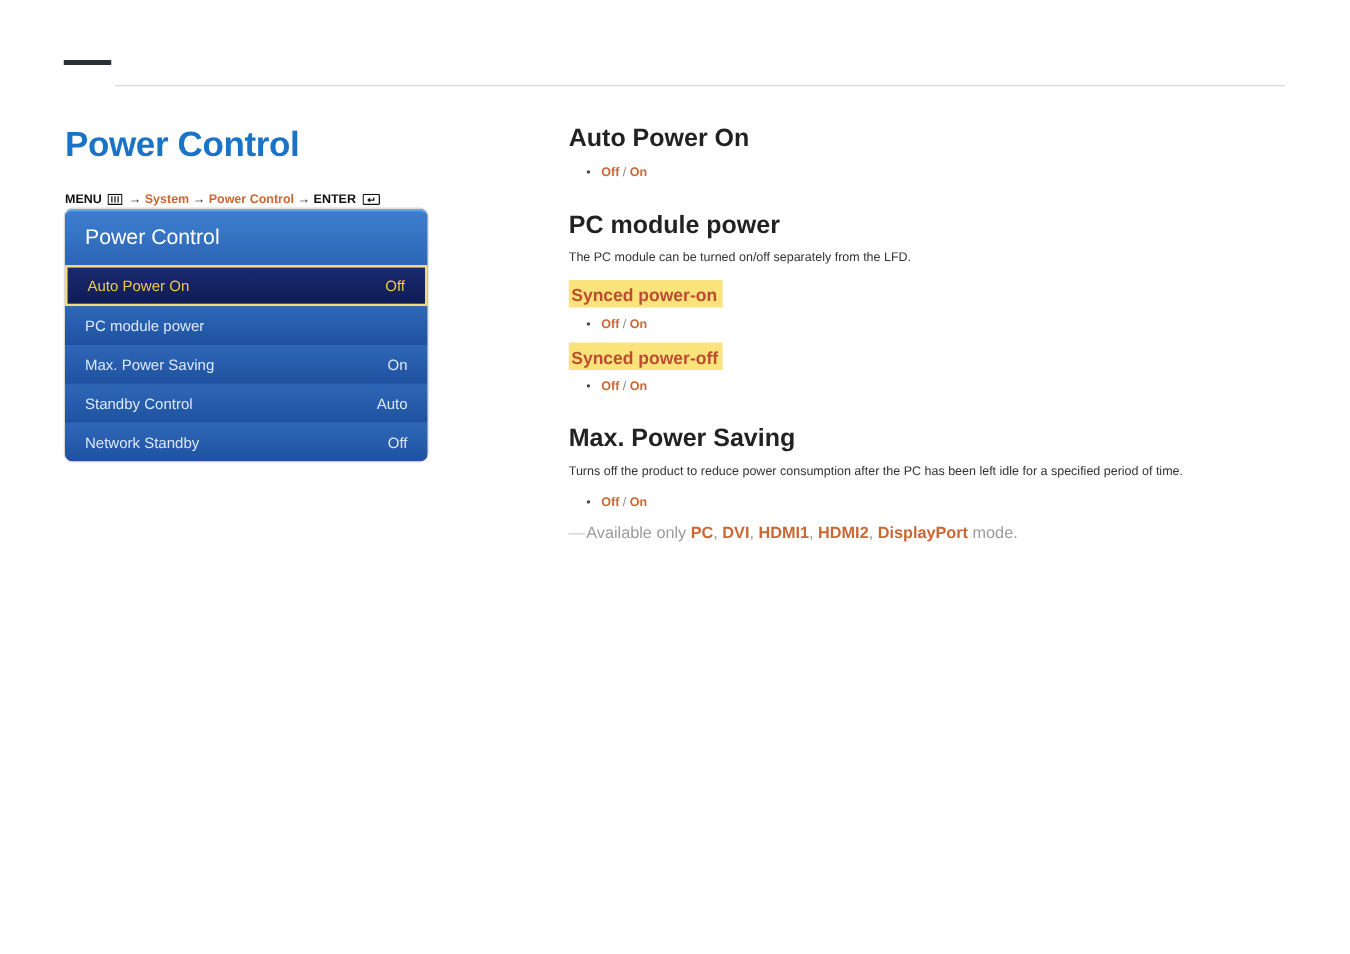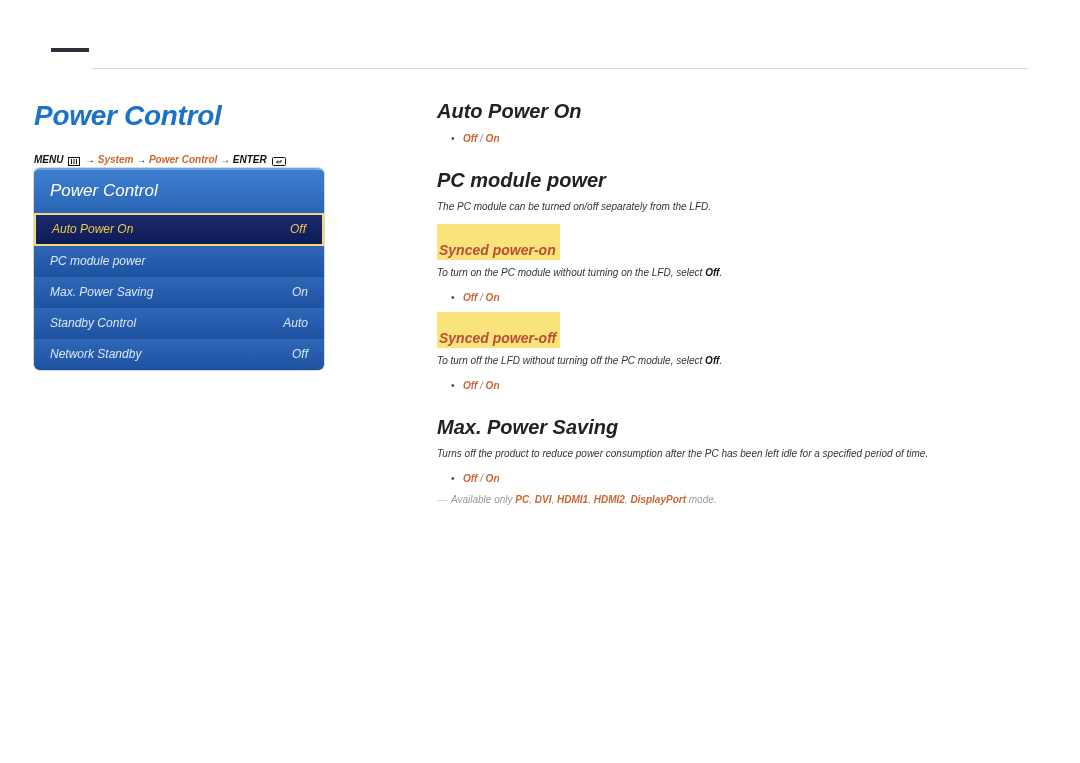--- a/index.html
+++ b/index.html
@@ -23,24 +23,23 @@
       position: absolute;
       top: 68px;
       left: 92px;
       right: 52px;
       height: 1px;
       background: #d9d9d9;
     }
     .content {
       position: absolute;
       top: 100px;
-      left: 34px;
+      left: 52px;
       right: 52px;
       display: flex;
-      font-style: italic;
     }
     .left-col {
       width: 363px;
       flex-shrink: 0;
     }
     .right-col {
       flex: 1;
       padding-left: 40px;
     }
     h1.page-title {
@@ -116,21 +115,21 @@
       line-height: 1.4;
       margin-bottom: 10px;
     }
     .desc .b { font-weight: bold; color: #111; }
     h3.sub-title {
       display: inline-block;
       background: #fae37a;
       color: #bb4d33;
       font-size: 14px;
       font-weight: bold;
-      padding: 18px 4px 2px 2px;
+      padding: 4px 4px 2px 2px;
       margin-bottom: 6px;
     }
     ul.opts {
       list-style: none;
       padding-left: 26px;
       margin-bottom: 6px;
     }
     ul.opts li {
       font-size: 10px;
       position: relative;
@@ -138,21 +137,21 @@
     }
     ul.opts li::before {
       content: "•";
       position: absolute;
       left: -12px;
       color: #444;
     }
     ul.opts li .opt { color: #cc6633; font-weight: bold; }
     ul.opts li .sep { color: #888; }
     .foot-note {
-      font-size: 10px;
+      font-size: 13px;
       color: #9a9a9a;
       padding-left: 14px;
       line-height: 1.4;
       position: relative;
     }
     .foot-note::before { content: "―"; position: absolute; left: 0; top: 0; color: #ccc; }
     .foot-note .hl { color: #cc6633; font-weight: bold; }
     svg.icon-inline { vertical-align: middle; }
   </style>
 </head>
@@ -223,35 +222,29 @@
         <span class="opt">Off</span>
         <span class="sep">/</span>
         <span class="opt">On</span>
       </li>
     </ul>
 
     <h2 class="section-title mt">PC module power</h2>
     <p class="desc">The PC module can be turned on/off separately from the LFD.</p>
 
     <h3 class="sub-title">Synced power-on</h3>
-    <p class="desc">
-      <span>To turn on the PC module without turning on the LFD, select </span><span class="b">Off</span><span>.</span>
-    </p>
     <ul class="opts">
       <li>
         <span class="opt">Off</span>
         <span class="sep">/</span>
         <span class="opt">On</span>
       </li>
     </ul>
 
     <h3 class="sub-title">Synced power-off</h3>
-    <p class="desc">
-      <span>To turn off the LFD without turning off the PC module, select </span><span class="b">Off</span><span>.</span>
-    </p>
     <ul class="opts">
       <li>
         <span class="opt">Off</span>
         <span class="sep">/</span>
         <span class="opt">On</span>
       </li>
     </ul>
 
     <h2 class="section-title mt">Max. Power Saving</h2>
     <p class="desc">Turns off the product to reduce power consumption after the PC has been left idle for a specified period of time.</p>

